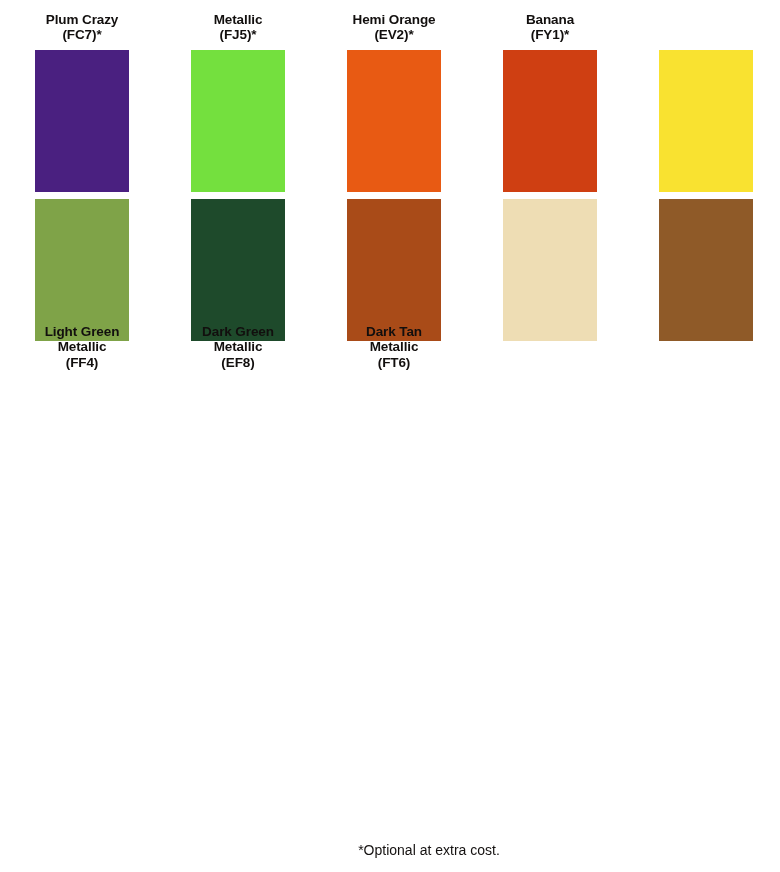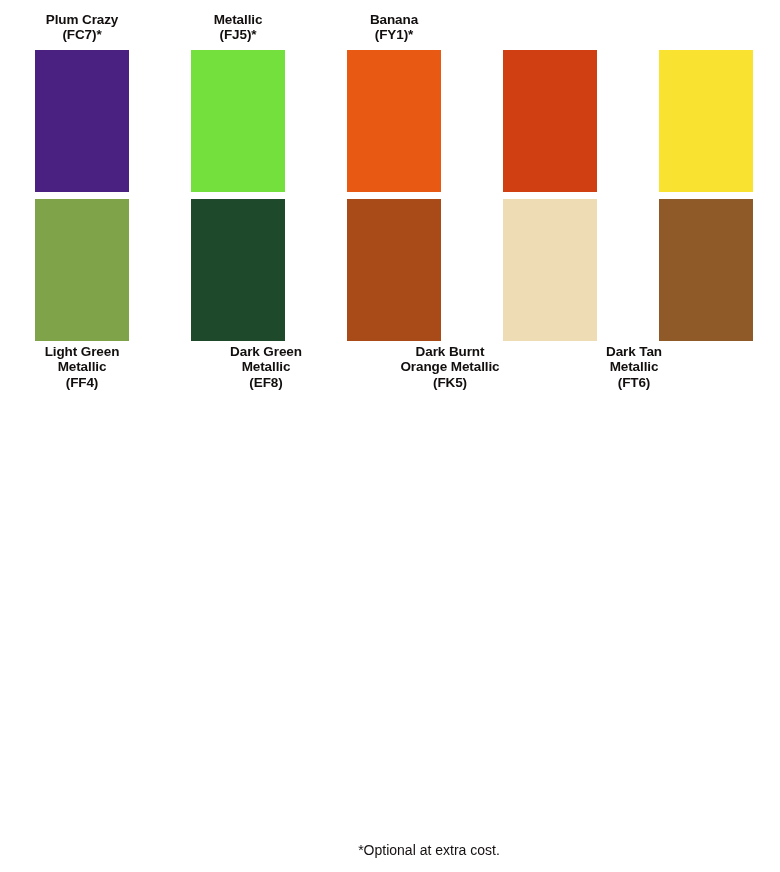--- a/index.html
+++ b/index.html
@@ -63,21 +63,21 @@
   .swatch {
     width: 94px;
     height: 142px;
     display: block;
   }
 
   
   #row1-captions { top: 12px; }
   #row1-swatches { top: 50px; }
   #row2-swatches { top: 199px; }
-  #row2-captions { top: 344px; gap: 28px; }
+  #row2-captions { top: 324px; }
 
   .row-swatch .col { align-items: center; }
 
   
   #footnote {
     position: absolute;
     top: 842px;
     left: 0;
     width: 780px;
     text-align: center;
@@ -95,20 +95,24 @@
 
   <div class="block" id="block-upper">
     <div class="grid row-caption" id="row1-captions">
         <div class="col">
           <div class="caption">Plum Crazy
 (FC7)*</div>
         </div>
         <div class="col">
           <div class="caption">Metallic
 (FJ5)*</div>
+        </div>
+        <div class="col">
+          <div class="caption">Hemi Orange
+(EV2)*</div>
         </div>
         <div class="col">
           <div class="caption">Banana
 (FY1)*</div>
         </div>
       </div>
     <div class="grid row-swatch" id="row1-swatches">
         <div class="col">
           <div class="swatch" style="background: rgb(74, 32, 128);"></div>
         </div>
@@ -147,25 +151,20 @@
           <div class="caption">Light Green
 Metallic
 (FF4)</div>
         </div>
         <div class="col">
           <div class="caption">Dark Green
 Metallic
 (EF8)</div>
         </div>
         <div class="col">
-          <div class="caption">Dark Burnt
-Orange Metallic
-(FK5)</div>
-        </div>
-        <div class="col">
           <div class="caption">Dark Tan
 Metallic
 (FT6)</div>
         </div>
       </div>
   </div>
 
   <div class="block" id="block-lower">
     
     

